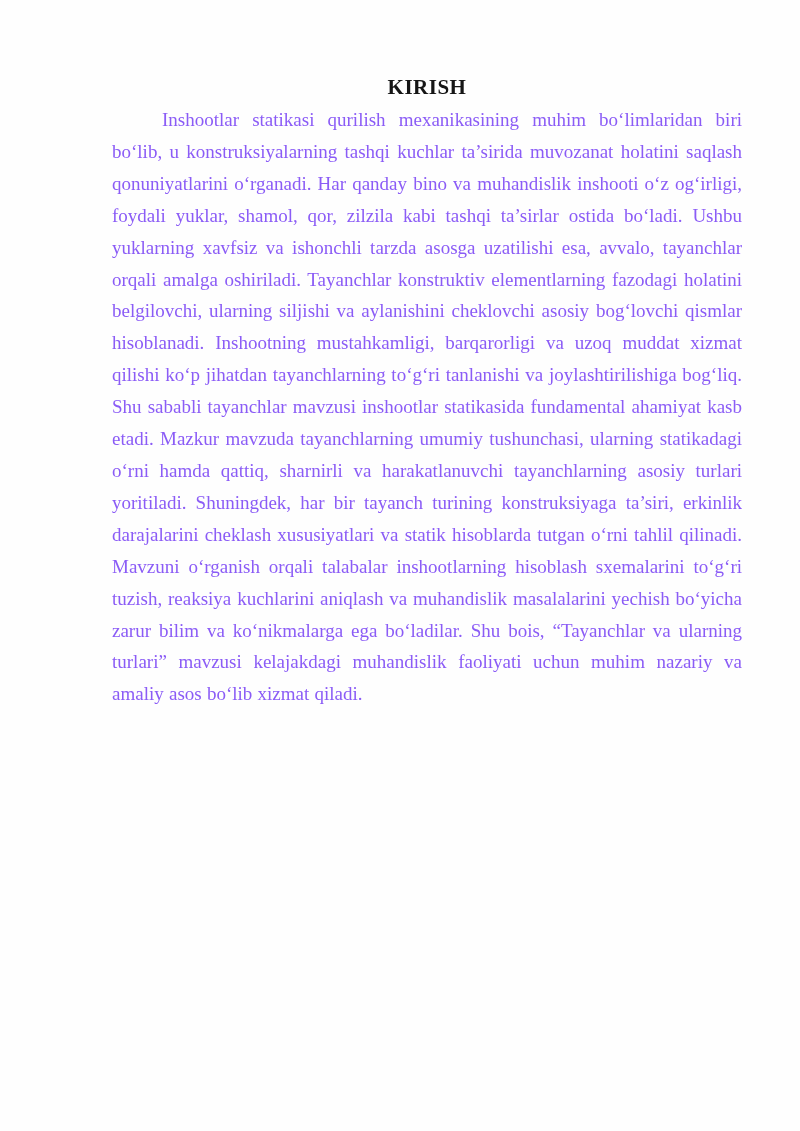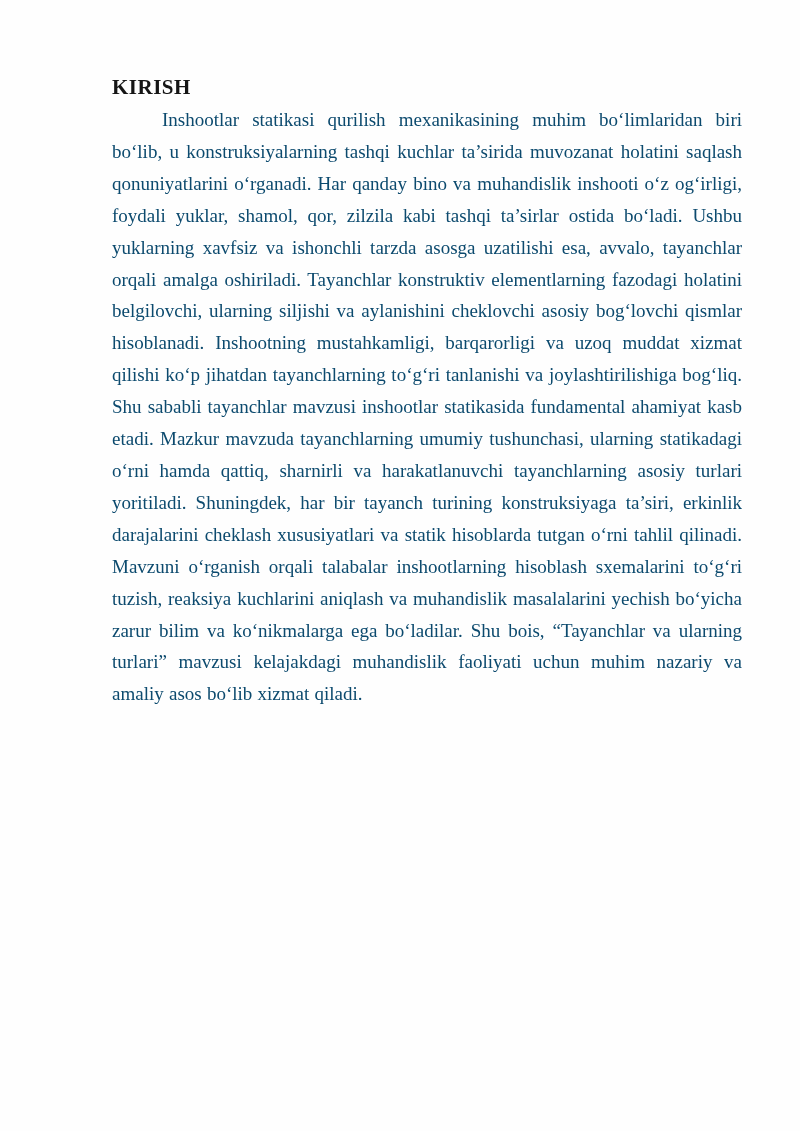--- a/index.html
+++ b/index.html
@@ -20,31 +20,32 @@
     height: 1131px;
     background: #fefefe;
     padding: 70px 58px 0 112px;
     overflow: hidden;
   }
   .doc-title {
     margin: 0;
     font-size: 21px;
     font-weight: bold;
     letter-spacing: 0.5px;
+    text-align: center;
     line-height: 34px;
     color: #151515;
   }
   .doc-paragraph {
     margin: 0;
     font-size: 19px;
     line-height: 31.9px;
     text-align: justify;
     text-indent: 50px;
     word-spacing: 0.5px;
-    color: #0c4a6e;
+    color: #8b5cf6;
   }
 </style>
 </head>
 <body>
 
 <div class="page">
   <h1 class="doc-title">KIRISH</h1>
   <p class="doc-paragraph">Inshootlar statikasi qurilish mexanikasining muhim bo‘limlaridan biri bo‘lib, u konstruksiyalarning tashqi kuchlar ta’sirida muvozanat holatini saqlash qonuniyatlarini o‘rganadi. Har qanday bino va muhandislik inshooti o‘z og‘irligi, foydali yuklar, shamol, qor, zilzila kabi tashqi ta’sirlar ostida bo‘ladi. Ushbu yuklarning xavfsiz va ishonchli tarzda asosga uzatilishi esa, avvalo, tayanchlar orqali amalga oshiriladi. Tayanchlar konstruktiv elementlarning fazodagi holatini belgilovchi, ularning siljishi va aylanishini cheklovchi asosiy bog‘lovchi qismlar hisoblanadi. Inshootning mustahkamligi, barqarorligi va uzoq muddat xizmat qilishi ko‘p jihatdan tayanchlarning to‘g‘ri tanlanishi va joylashtirilishiga bog‘liq. Shu sababli tayanchlar mavzusi inshootlar statikasida fundamental ahamiyat kasb etadi. Mazkur mavzuda tayanchlarning umumiy tushunchasi, ularning statikadagi o‘rni hamda qattiq, sharnirli va harakatlanuvchi tayanchlarning asosiy turlari yoritiladi. Shuningdek, har bir tayanch turining konstruksiyaga ta’siri, erkinlik darajalarini cheklash xususiyatlari va statik hisoblarda tutgan o‘rni tahlil qilinadi. Mavzuni o‘rganish orqali talabalar inshootlarning hisoblash sxemalarini to‘g‘ri tuzish, reaksiya kuchlarini aniqlash va muhandislik masalalarini yechish bo‘yicha zarur bilim va ko‘nikmalarga ega bo‘ladilar. Shu bois, “Tayanchlar va ularning turlari” mavzusi kelajakdagi muhandislik faoliyati uchun muhim nazariy va amaliy asos bo‘lib xizmat qiladi.</p>
 </div>
 

